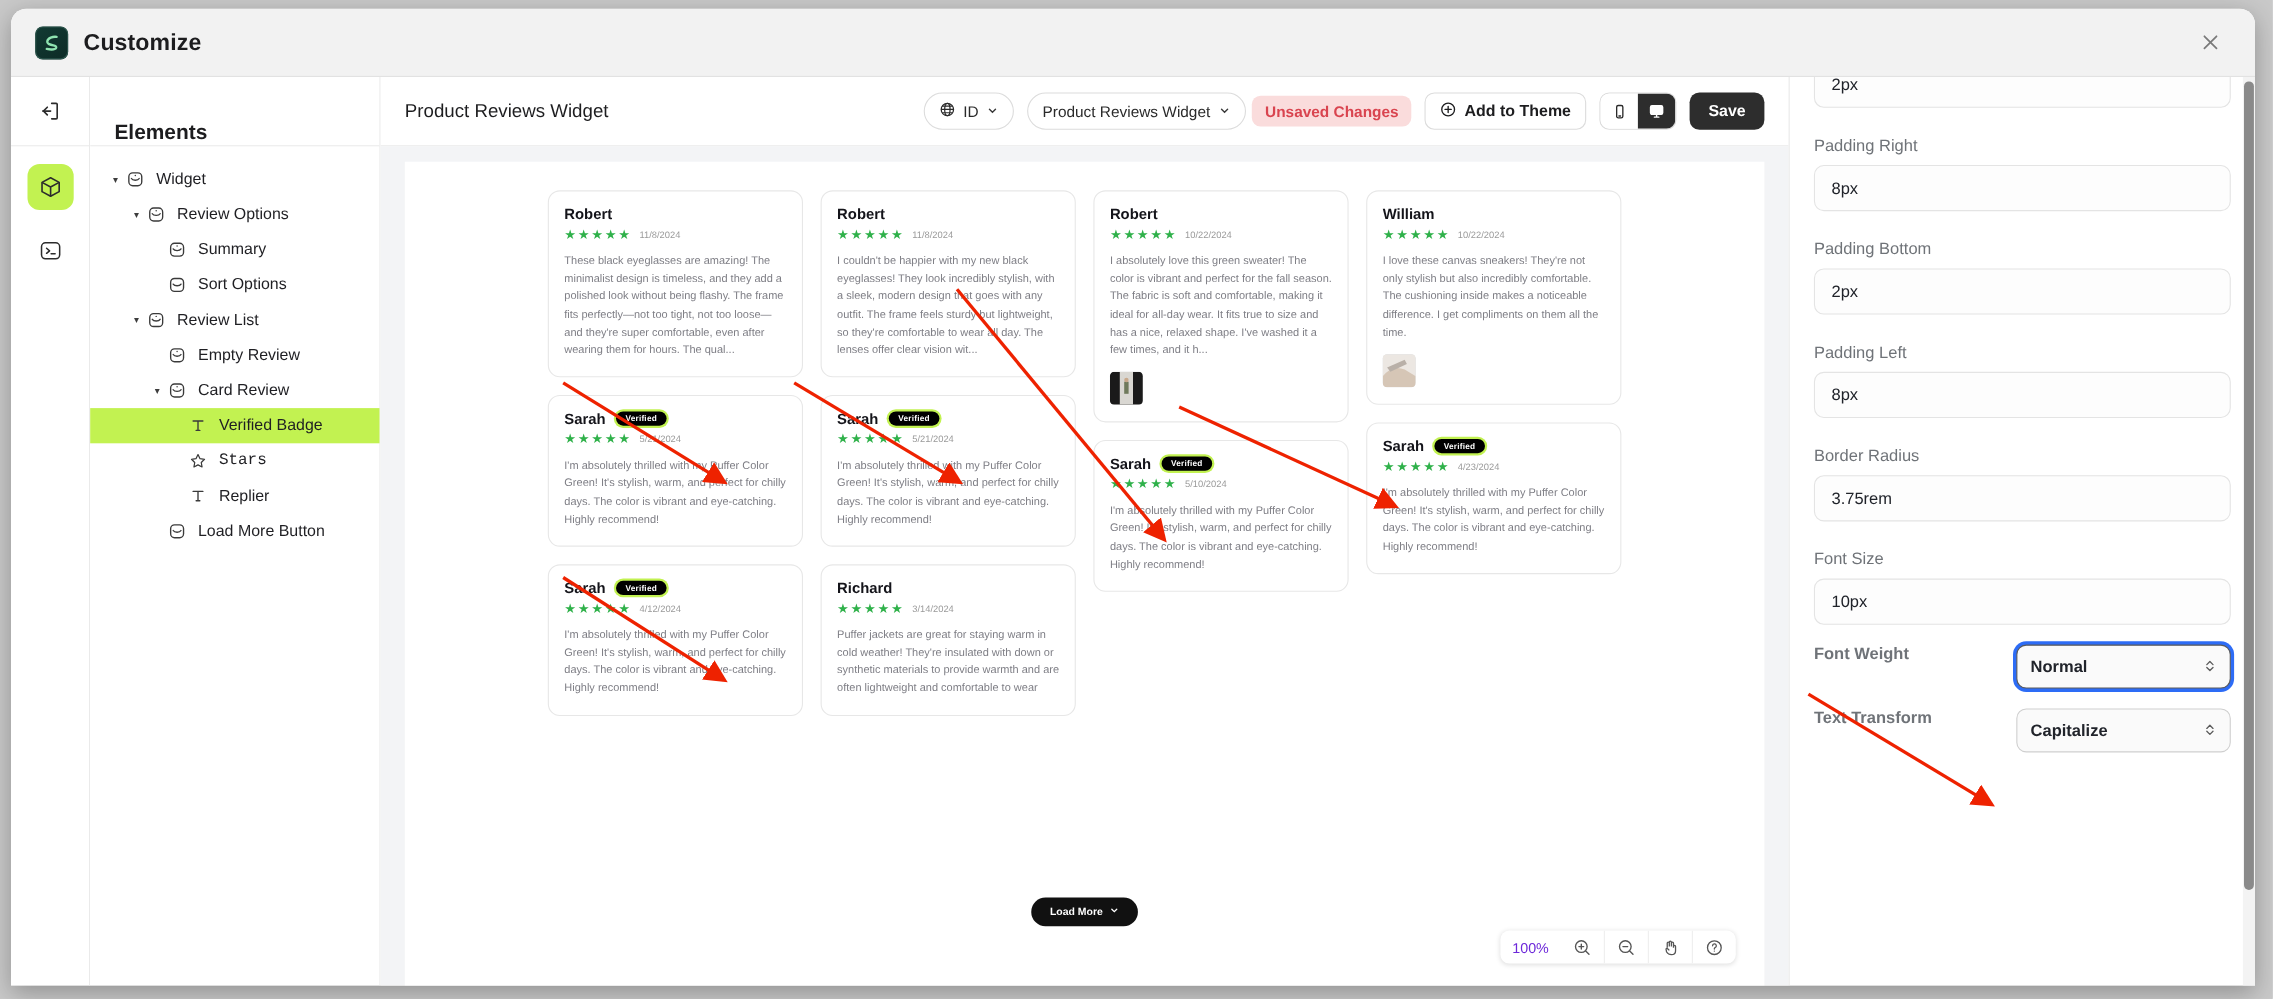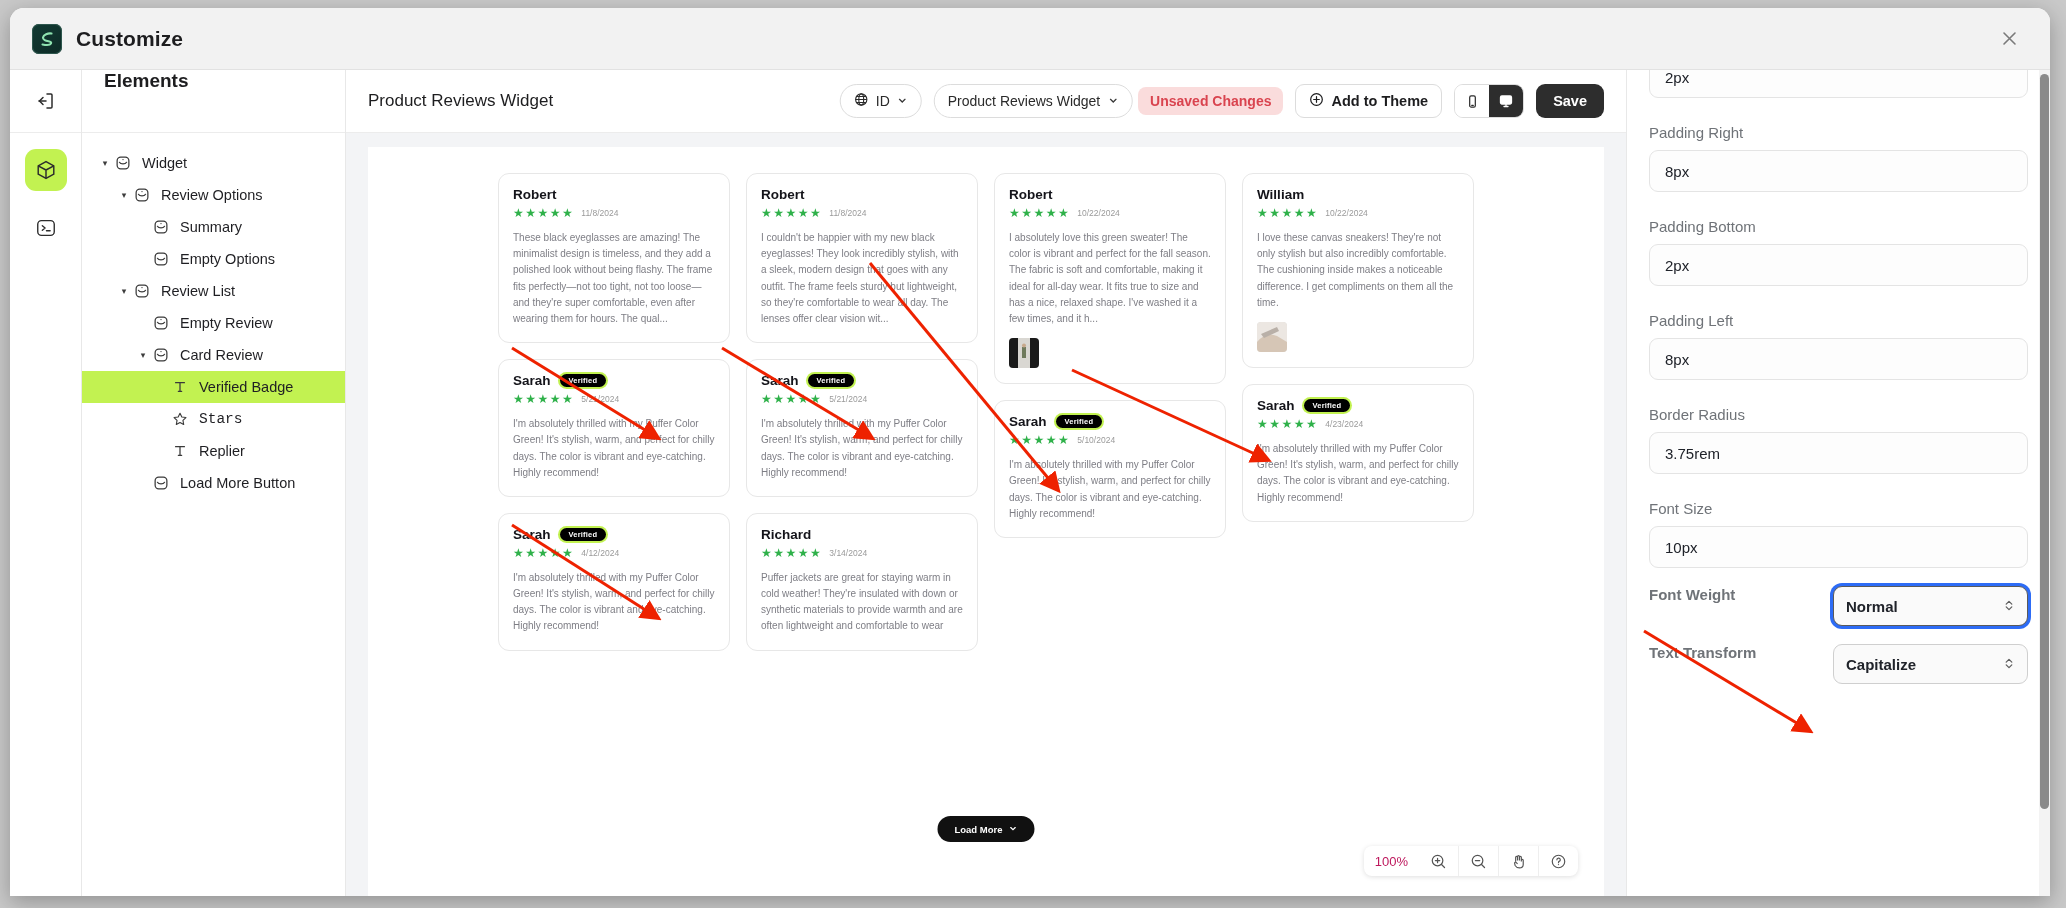--- a/index.html
+++ b/index.html
@@ -64,21 +64,21 @@
   }
   #rail .rail-btn.active { background: #c2f251; }
 
   
   #leftpanel {
     width: 264px; flex: 0 0 264px;
     background: #fff; border-right: 1px solid #e8e8e8;
     display: flex; flex-direction: column;
   }
   #leftpanel .lp-head {
-    height: 63px; flex: 0 0 63px; display: flex; align-items: flex-start;
+    height: 63px; flex: 0 0 63px; display: flex; align-items: flex-end;
     padding: 0 22px; border-bottom: 1px solid #ececec;
   }
   #leftpanel .lp-head span { font-size: 19px; font-weight: 600; color: #1d1d1f; }
   #tree { padding: 14px 0 0 0; font-size: 14.5px; }
   .tree-item {
     display: flex; align-items: center; height: 32px;
     cursor: pointer; color: #1f1f23; white-space: nowrap;
   }
   .tree-item.selected { background: #c2f251; }
   .tree-caret {
@@ -166,21 +166,21 @@
     position: absolute; right: 26px; bottom: 20px;
     display: flex; align-items: center; background: #fff; border-radius: 8px;
     box-shadow: 0 1px 5px rgba(0,0,0,.13); height: 30px; overflow: hidden;
   }
   #zoomtools .zt {
     display: flex; align-items: center; justify-content: center;
     height: 100%; padding: 0 11px; color: #555; cursor: pointer;
     border-right: 1px solid #eee;
   }
   #zoomtools .zt:last-child { border-right: 0; }
-  #zoomtools .zlabel { font-size: 13px; color: #be185d; padding: 0 11px; }
+  #zoomtools .zlabel { font-size: 13px; color: #6d28d9; padding: 0 11px; }
 
   
   #rightpanel {
     width: 424px; flex: 0 0 424px; background: #fff;
     border-left: 1px solid #e8e8e8; position: relative;
     display: flex; flex-direction: column;
   }
   #rp-scroll { flex: 1 1 auto; overflow: hidden; padding: 0 22px 0 22px; }
   .prop { margin-bottom: 0; }
   .prop-label { font-size: 15px; color: #6f7378; margin: 26px 0 9px 0; }
@@ -291,21 +291,21 @@
             <span class="tree-label">Summary</span>
           </div>
           <div class="tree-item" style="padding-left: 54px;">
             <span class="tree-caret"></span>
             <span class="tree-icon">
               <svg width="16" height="16" viewBox="0 0 18 18" fill="none" stroke="#3a3a3a" stroke-width="1.4" stroke-linejoin="round" stroke-linecap="round">
                 <rect x="2.4" y="2.4" width="13.2" height="13.2" rx="4"></rect>
                 <path d="M5 8.2c1.3 2.3 6.7 2.3 8 0"></path>
               </svg>
             </span>
-            <span class="tree-label">Empty Options</span>
+            <span class="tree-label">Sort Options</span>
           </div>
           <div class="tree-item" style="padding-left: 35px;">
             <span class="tree-caret">▾</span>
             <span class="tree-icon">
               <svg width="16" height="16" viewBox="0 0 18 18" fill="none" stroke="#3a3a3a" stroke-width="1.4" stroke-linejoin="round" stroke-linecap="round">
                 <rect x="2.4" y="2.4" width="13.2" height="13.2" rx="4"></rect>
                 <path d="M5 8.2c1.3 2.3 6.7 2.3 8 0"></path>
                 <circle cx="9" cy="5.2" r=".75" fill="#3a3a3a" stroke="none"></circle>
               </svg>
             </span>

